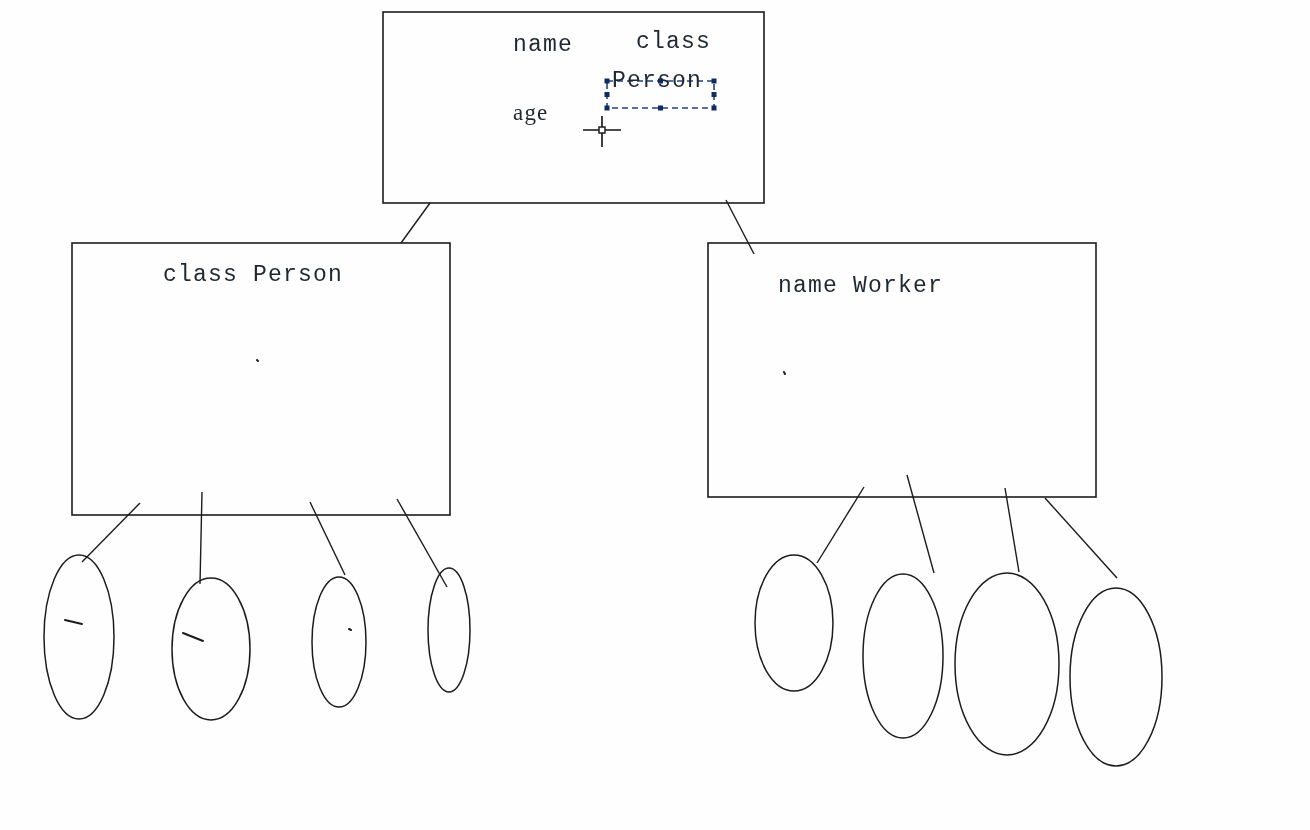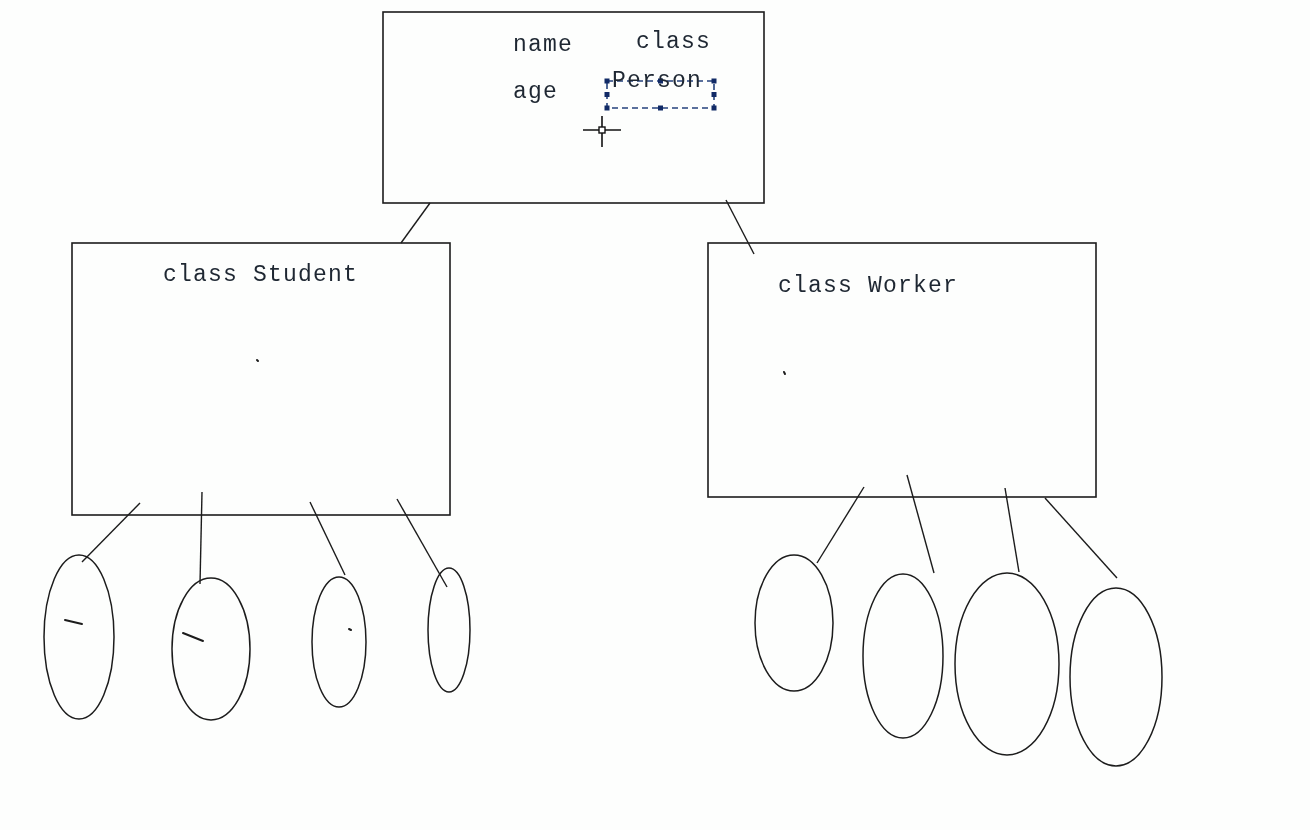--- a/index.html
+++ b/index.html
@@ -19,21 +19,21 @@
     color: #1e2732;
     font-size: 23px;
     letter-spacing: 1.2px;
     line-height: 1.1;
     white-space: pre;
     font-family: "Liberation Mono", "DejaVu Sans Mono", monospace;
   }
   .lbl-name    { left: 513px; top: 33px;  }
   .lbl-class   { left: 612px; top: 30px; margin-left: 24px;  }
   .lbl-person  { left: 612px; top: 69px;  }
-  .lbl-age     { left: 513px; top: 80px;  }
+  .lbl-age     { left: 513px; top: 100px; font-family: Liberation Serif, serif;  }
   .lbl-student { left: 163px; top: 263px; }
   .lbl-worker  { left: 778px; top: 274px; }
 </style>
 </head>
 <body>
 
 <div id="stage">
 
   <svg id="canvas" width="1310" height="830" viewBox="0 0 1310 830">
       <rect x="383" y="12" width="381" height="191" fill="none" stroke="#1c1c1c" stroke-width="1.6"></rect>
@@ -74,17 +74,17 @@
       <line x1="583" y1="130" x2="621" y2="130" stroke="#111111" stroke-width="1.6"></line>
       <line x1="602" y1="116" x2="602" y2="147" stroke="#111111" stroke-width="1.6"></line>
       <rect x="599" y="127" width="6" height="6" fill="#ffffff" stroke="#111111" stroke-width="1.4"></rect>
     </svg>
 
   <div>
     <span class="lbl lbl-name">name</span>
     <span class="lbl lbl-class">class</span>
     <span class="lbl lbl-person">Person</span>
     <span class="lbl lbl-age">age</span>
-    <span class="lbl lbl-student">class Student</span>
-    <span class="lbl lbl-worker">class Worker</span>
+    <span class="lbl lbl-student">class Person</span>
+    <span class="lbl lbl-worker">name Worker</span>
   </div>
 
 </div>
 
 </body></html>

